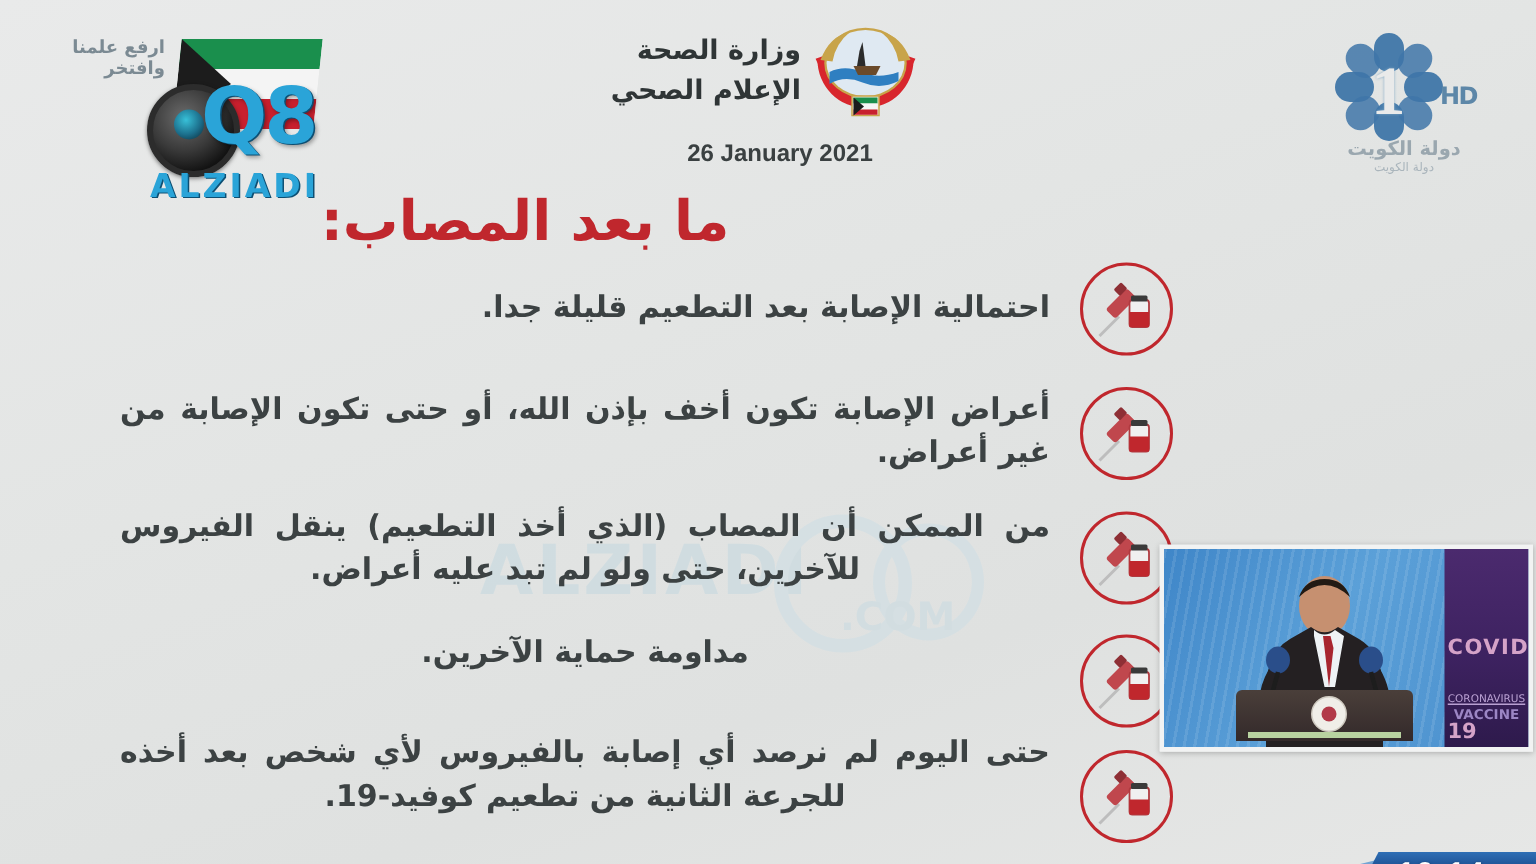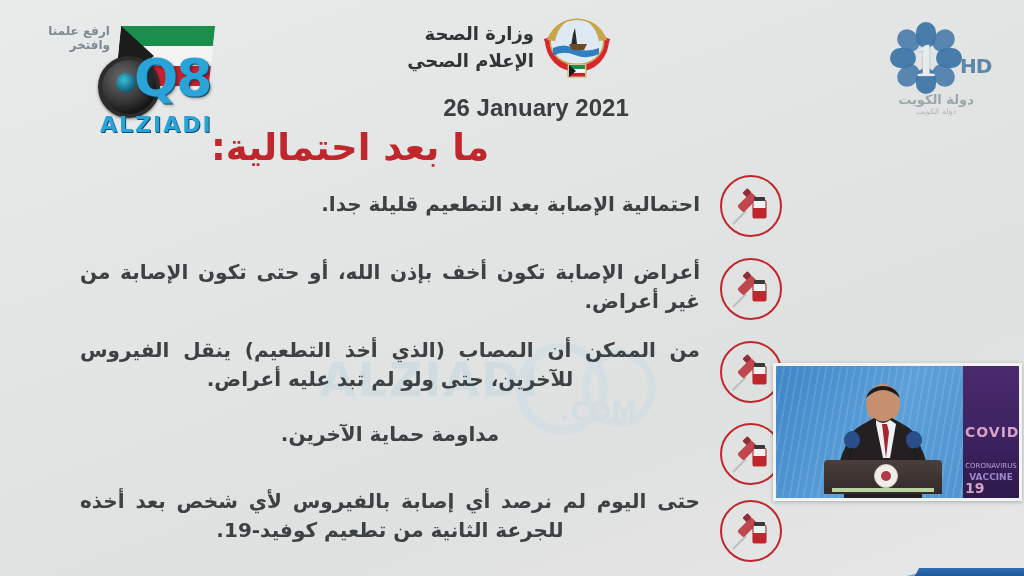--- a/index.html
+++ b/index.html
@@ -164,25 +164,25 @@
   }
   #moh-emblem {
     position: absolute;
     left: 135px;
     top: 2px;
     width: 84px;
     height: 78px;
   }
   #date-line {
     position: absolute;
-    left: 16px;
+    left: 0;
     top: 82px;
     width: 240px;
     text-align: center;
-    font-size: 24px;
+    font-size: 16px;
     font-weight: bold;
     color: #3a4041;
     font-family: "Liberation Sans", sans-serif;
   }
 
   
   #channel-logo {
     position: absolute;
     right: 22px;
     top: 18px;
@@ -197,21 +197,21 @@
     font-size: 46px;
     font-weight: bold;
     color: #e9eaea;
     text-shadow: 0 0 2px #7fa7c4;
     font-family: "Liberation Serif", serif;
   }
   #channel-logo .hd {
     position: absolute;
     left: 90px;
     top: 36px;
-    font-size: 20px;
+    font-size: 16px;
     font-weight: bold;
     color: #5d87a8;
     letter-spacing: -1px;
   }
   #channel-logo .kuwait-ar {
     position: absolute;
     left: 8px;
     top: 74px;
     width: 116px;
     text-align: center;
@@ -302,21 +302,21 @@
   #video-inset .vbanner .bl1 {
     position:absolute; left:2px; top:58px; width:52px; text-align:center;
     font-size:14px; font-weight:bold; color:#d5a3c8; letter-spacing:1px;
   }
   #video-inset .vbanner .bl2 {
     position:absolute; left:2px; top:74px; width:52px; text-align:left;
     font-size:14px; font-weight:bold; color:#d5a3c8;margin-top:40px;
   }
   #video-inset .vbanner .bl3 {
     position:absolute; left:2px; top:96px; width:52px; text-align:center;
-    font-size:7px; color:#b9a0d2;
+    font-size:7px; color:#b9a0d2;text-decoration:underline;
   }
   #video-inset .vbanner .bl4 {
     position:absolute; left:2px; top:106px; width:52px; text-align:center;
     font-size:9px; font-weight:bold; color:#9c86c4;
   }
   #video-inset .speaker { position:absolute; left:52px; top:8px; width:110px; height:124px; }
   #video-inset .podium {
     position:absolute; left:48px; bottom:4px; width:118px; height:34px;
     background: linear-gradient(180deg,#4a3f3a 0%, #33292a 100%);
     border-radius: 4px 4px 0 0;
@@ -430,21 +430,21 @@
         <path d="M12 64 a10 10 0 0 0 14 0 l4 -4 a10 10 0 0 0 -14 -14 l-4 4 a10 10 0 0 0 0 14z" opacity=".85"></path>
         <path d="M64 64 a10 10 0 0 1 -14 0 l-4 -4 a10 10 0 0 1 14 -14 l4 4 a10 10 0 0 1 0 14z" opacity=".85"></path>
       </g>
     </svg>
     <div class="one">1</div>
     <div class="hd">HD</div>
     <div class="kuwait-ar">دولة الكويت</div>
     <div class="kuwait-sub">دولة الكويت</div>
   </div>
 
-  <div id="main-title">ما بعد احتمالية:</div>
+  <div id="main-title">ما بعد المصاب:</div>
 
   <div class="para" id="para-1">احتمالية الإصابة بعد التطعيم قليلة جدا.</div>
   <div class="para" id="para-2">أعراض الإصابة تكون أخف بإذن الله، أو حتى تكون الإصابة من غير أعراض.</div>
   <div class="para" id="para-4">مداومة حماية الآخرين.</div>
   <div class="para" id="para-3">من الممكن أن المصاب (الذي أخذ التطعيم) ينقل الفيروس للآخرين، حتى ولو لم تبد عليه أعراض.</div>
   <div class="para" id="para-5">حتى اليوم لم نرصد أي إصابة بالفيروس لأي شخص بعد أخذه للجرعة الثانية من تطعيم كوفيد-19.</div>
 
   <div class="vax-icon" style="top:175px">
       <div class="ring"></div>
     <svg width="40" height="40" viewBox="0 0 40 40">

